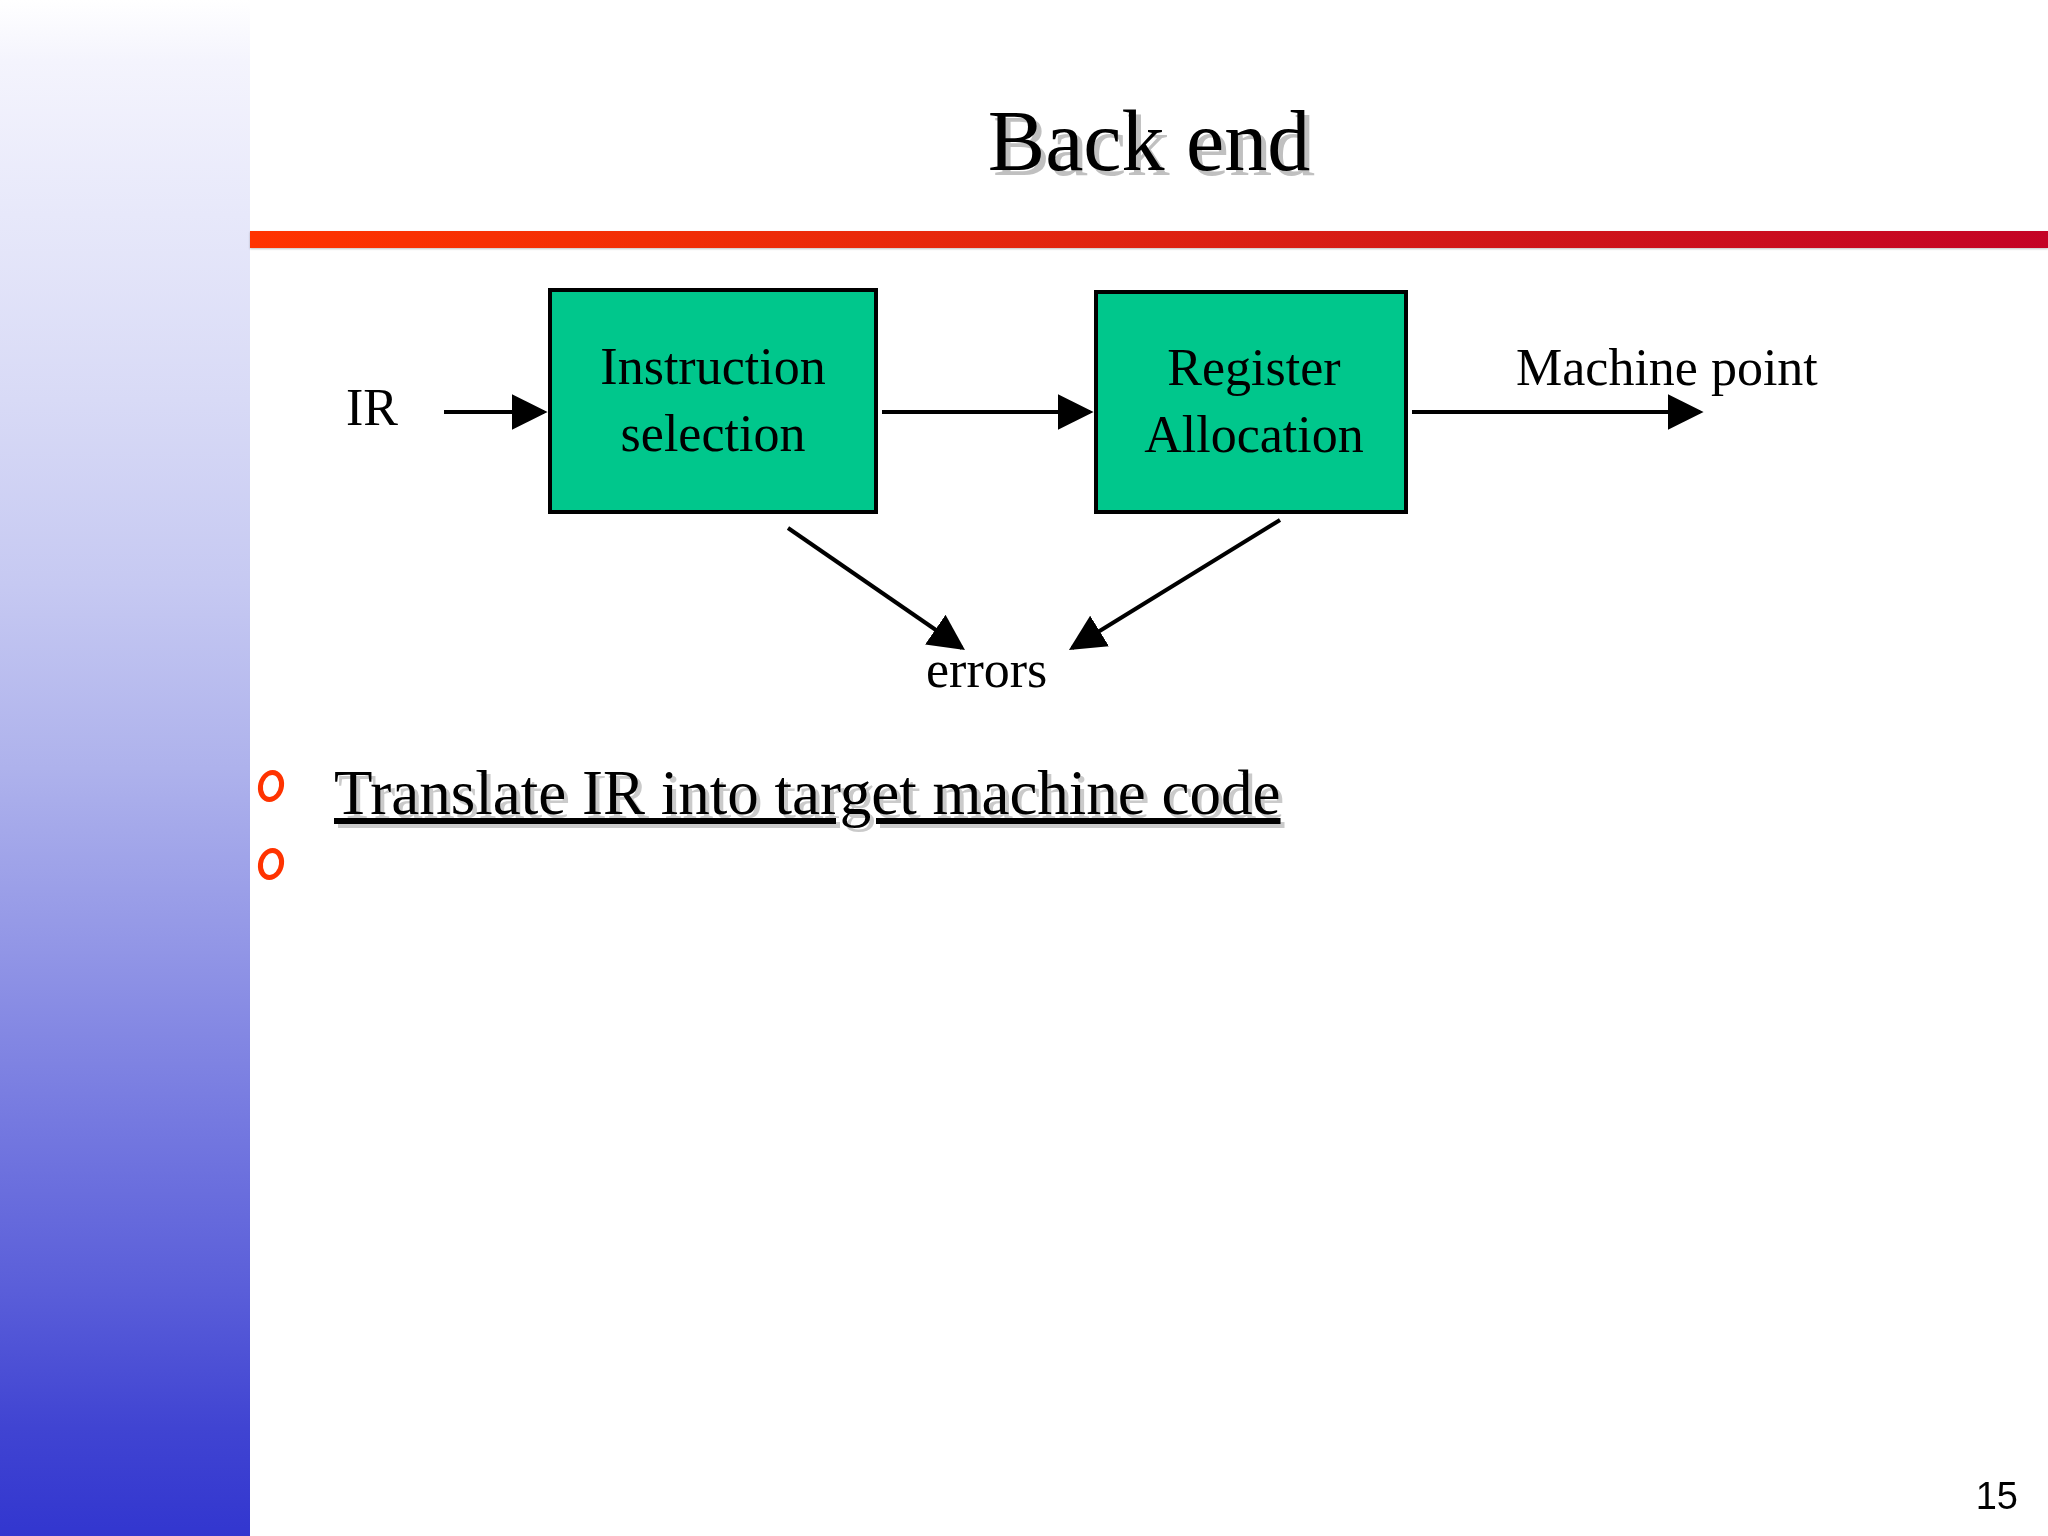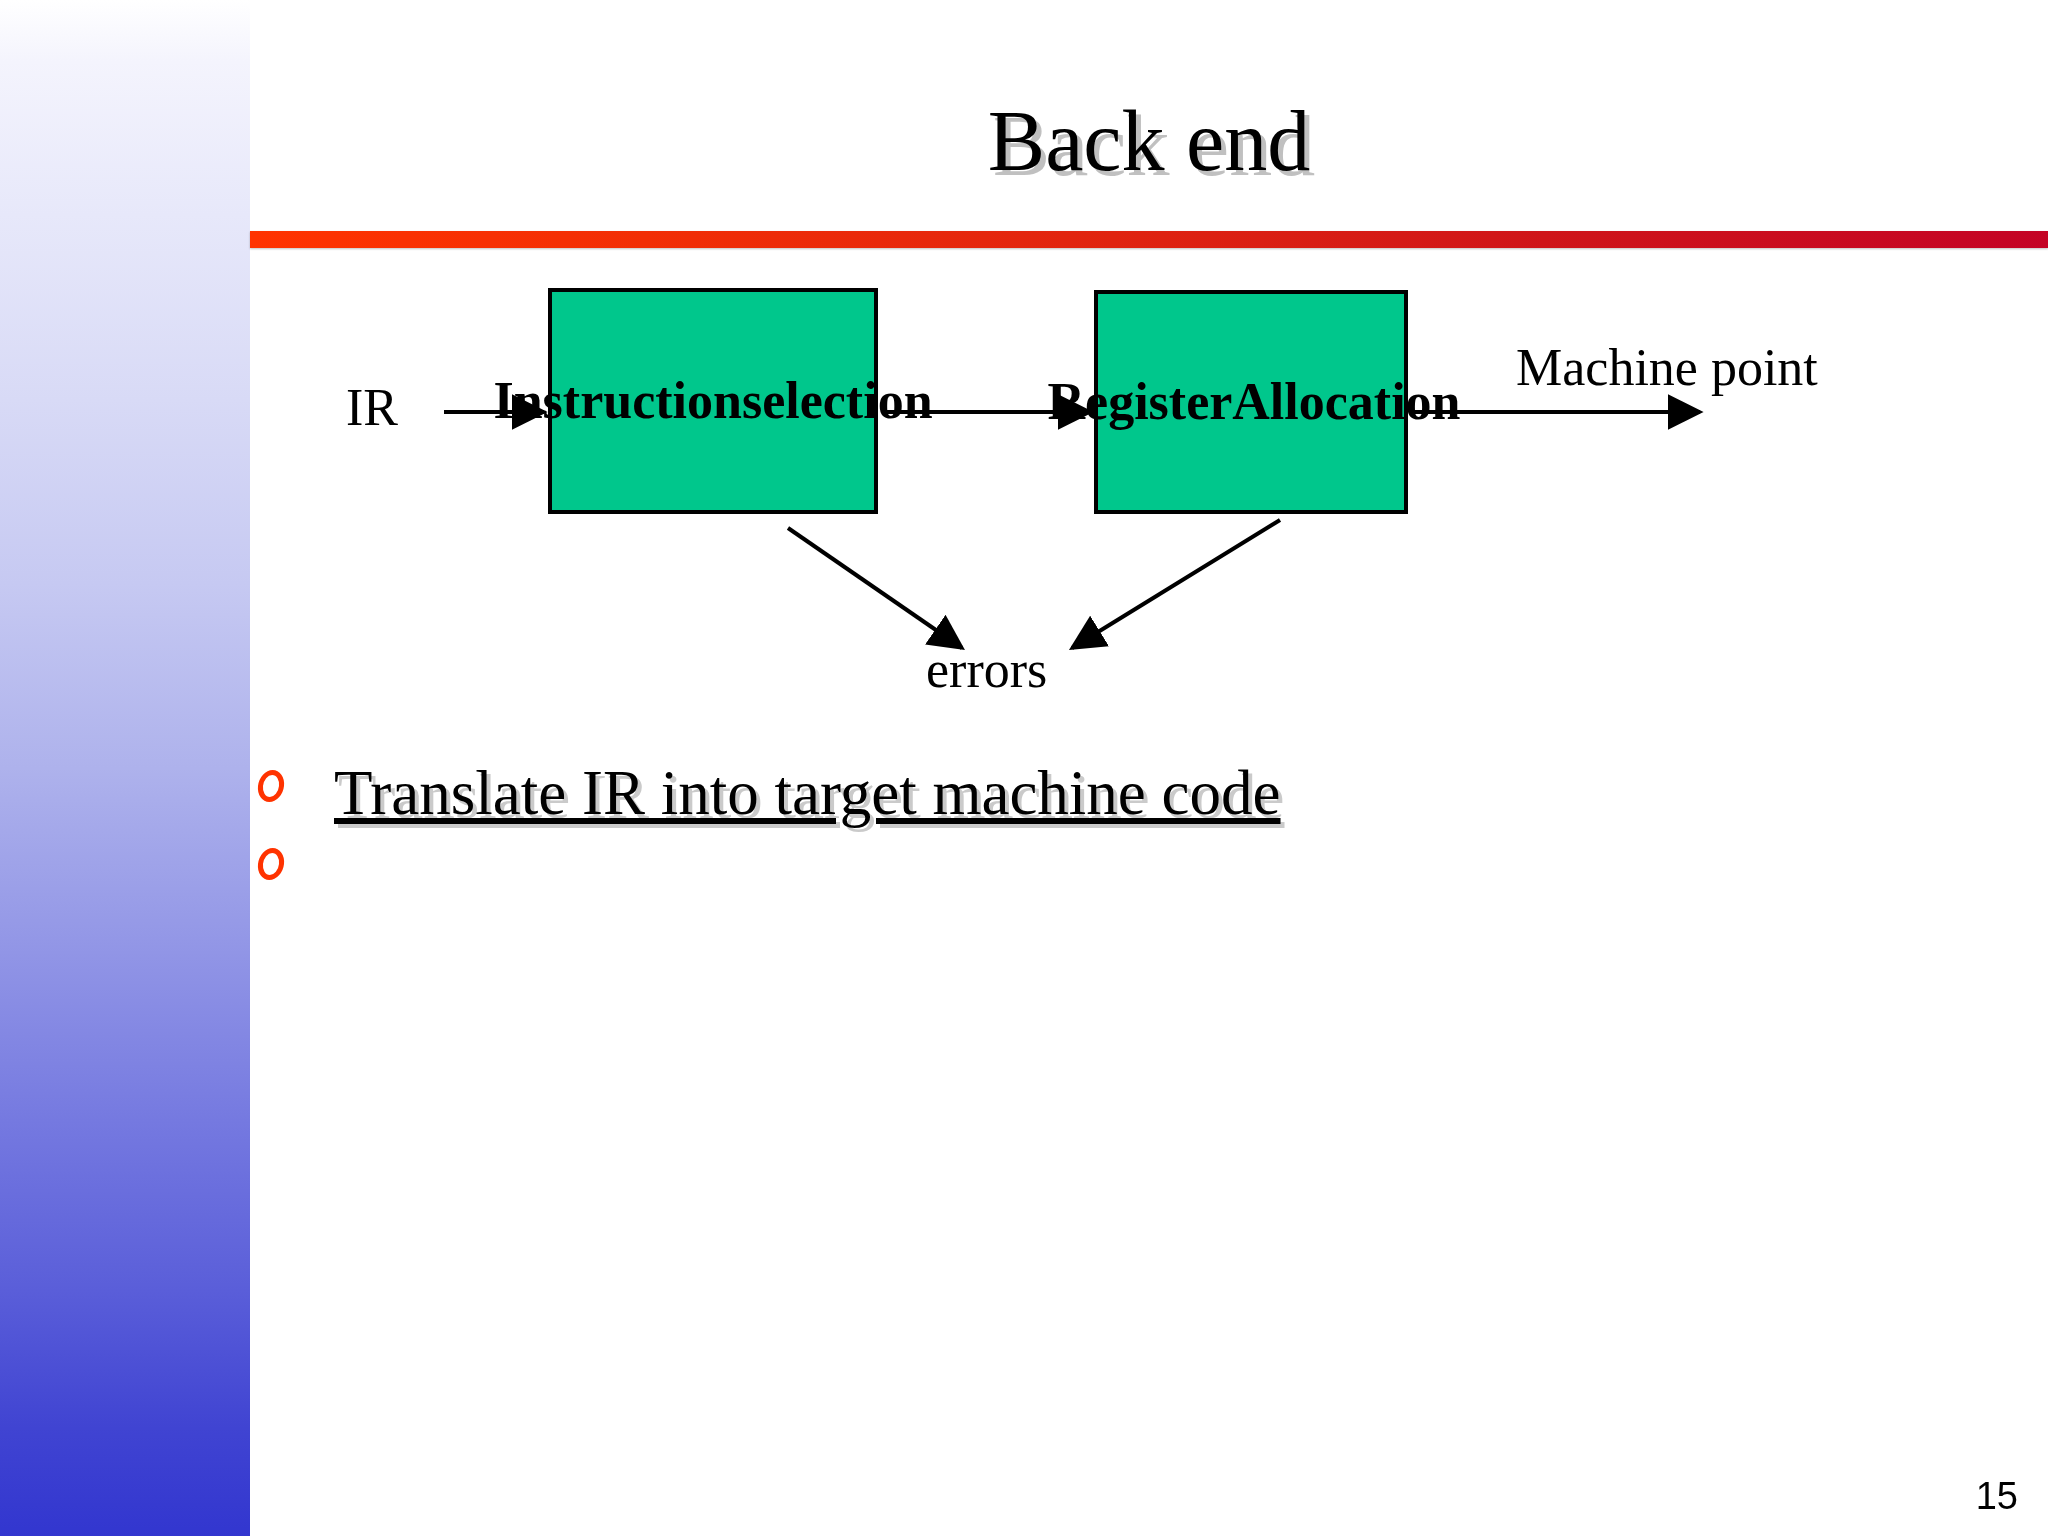--- a/index.html
+++ b/index.html
@@ -79,28 +79,27 @@
     width: 2048px;
     height: 720px;
     pointer-events: none;
   }
   .proc-box {
     position: absolute;
     background: #00c78c;
     border: 4px solid #000000;
     box-sizing: border-box;
     display: flex;
-    flex-direction: row;
+    flex-direction: column;
     align-items: center;
     justify-content: center;
     color: #000000;
     font-size: 52px;
     line-height: 1.28;
     text-align: center;
-    font-weight: bold;
   }
   #box-instruction-selection {
     left: 548px;
     top: 288px;
     width: 330px;
     height: 226px;
   }
   #box-register-allocation {
     left: 1094px;
     top: 290px;

